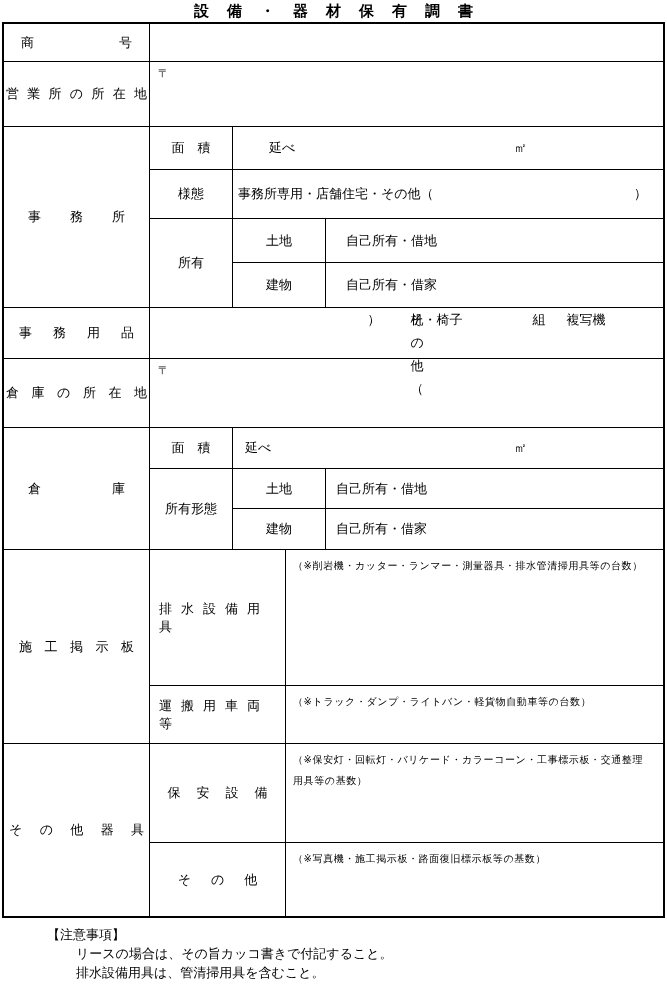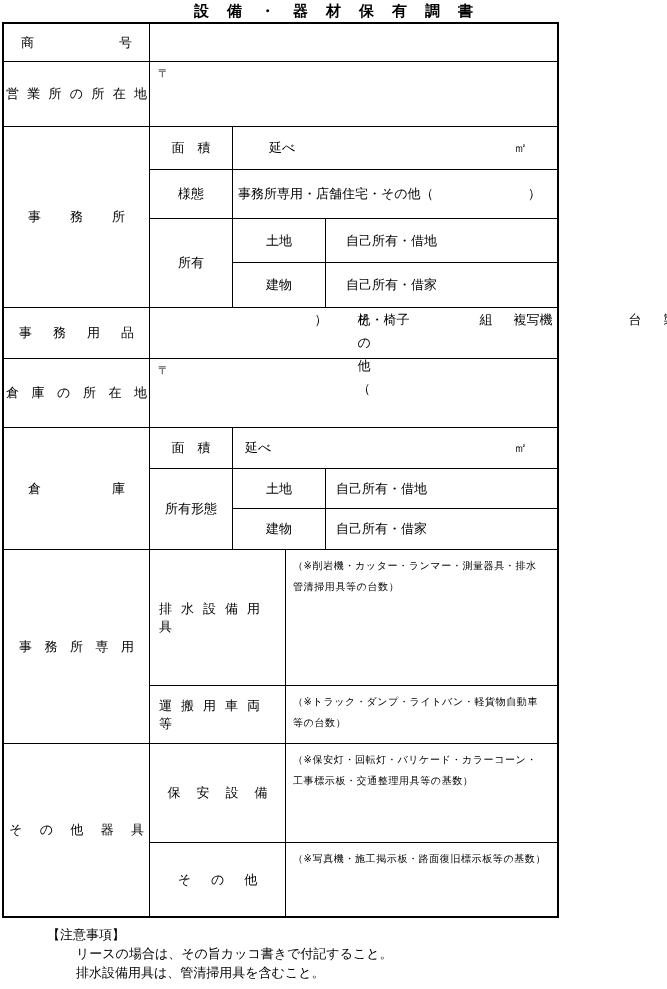--- a/index.html
+++ b/index.html
@@ -3,21 +3,21 @@
 <meta charset="utf-8">
 <style>
   * { box-sizing: border-box; margin: 0; padding: 0; }
   html,body { width: 667px; height: 989px; background: #fff; color: #000;
     font-family: "Liberation Sans", "DejaVu Sans", sans-serif; }
   body { position: relative; font-size: 13px; }
 
   .title { position: absolute; top: 2px; left: 0; width: 667px; text-align: center;
     font-weight: bold; font-size: 15px; letter-spacing: 18px; padding-left: 18px; white-space: nowrap; }
 
-  .tbl { position: absolute; left: 2px; top: 22px; width: 557px; height: 896px;
+  .tbl { position: absolute; left: 2px; top: 22px; width: 663px; height: 896px;
     border: 2px solid #000; display: flex; flex-direction: column; background: #fff; }
 
   .row { display: flex; flex-direction: row; width: 100%; }
   .bb { border-bottom: 1px solid #000; }
   .br { border-right: 1px solid #000; }
 
   .r-trade     { flex: 0 0 38px; }
   .r-oaddr     { flex: 0 0 65px; }
   .r-office    { flex: 0 0 181px; }
   .r-supplies  { flex: 0 0 51px; }
@@ -219,21 +219,21 @@
               <span class="wown-val">自己所有・借家</span>
             </div>
           </div>
         </div>
       </div>
     </div>
   </div>
 
   <div class="row r-machinery bb">
     <div class="lblA br pad15">
-      <span>事務所専用</span>
+      <span>施工掲示板</span>
     </div>
     <div class="col">
       <div class="row mr-drain bb">
         <div class="lblM br ls9">
           <span>排水設備用具</span>
         </div>
         <div class="cnt note-cell">
           <div class="note">（※削岩機・カッター・ランマー・測量器具・排水管清掃用具等の台数）</div>
         </div>
       </div>

